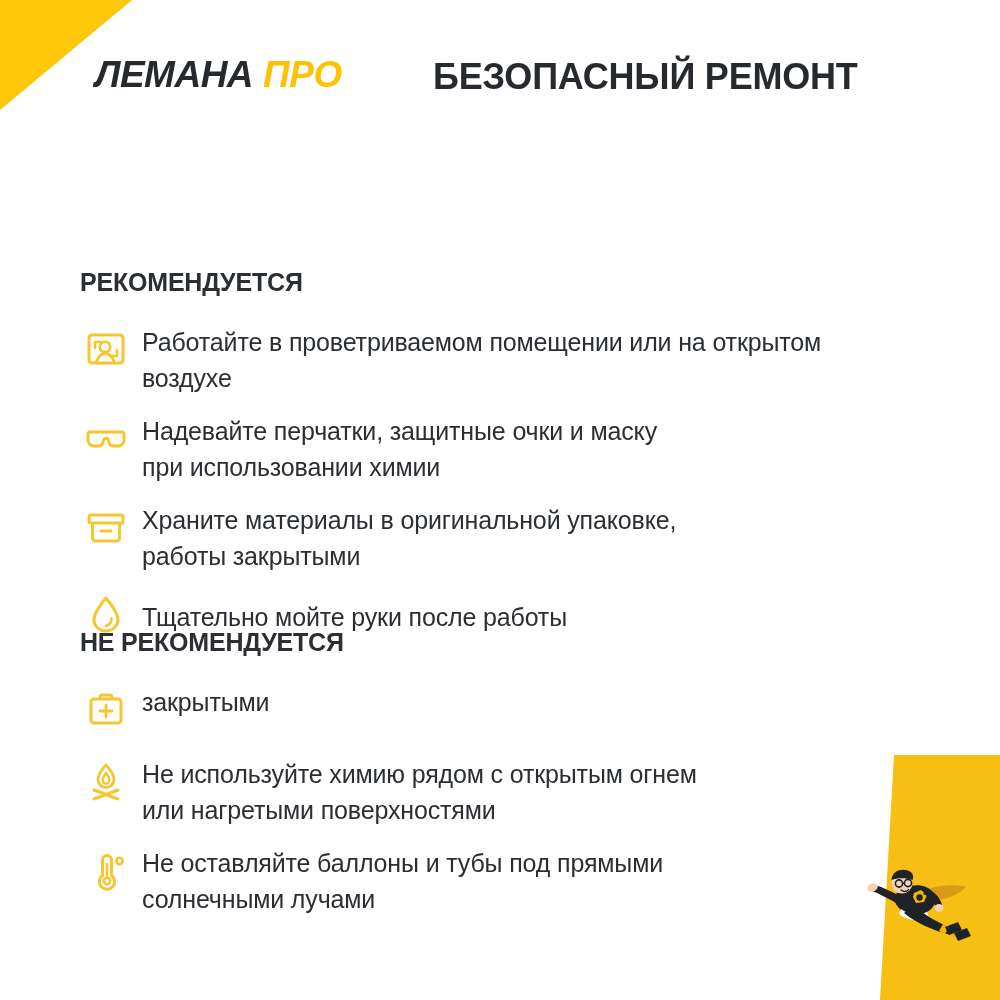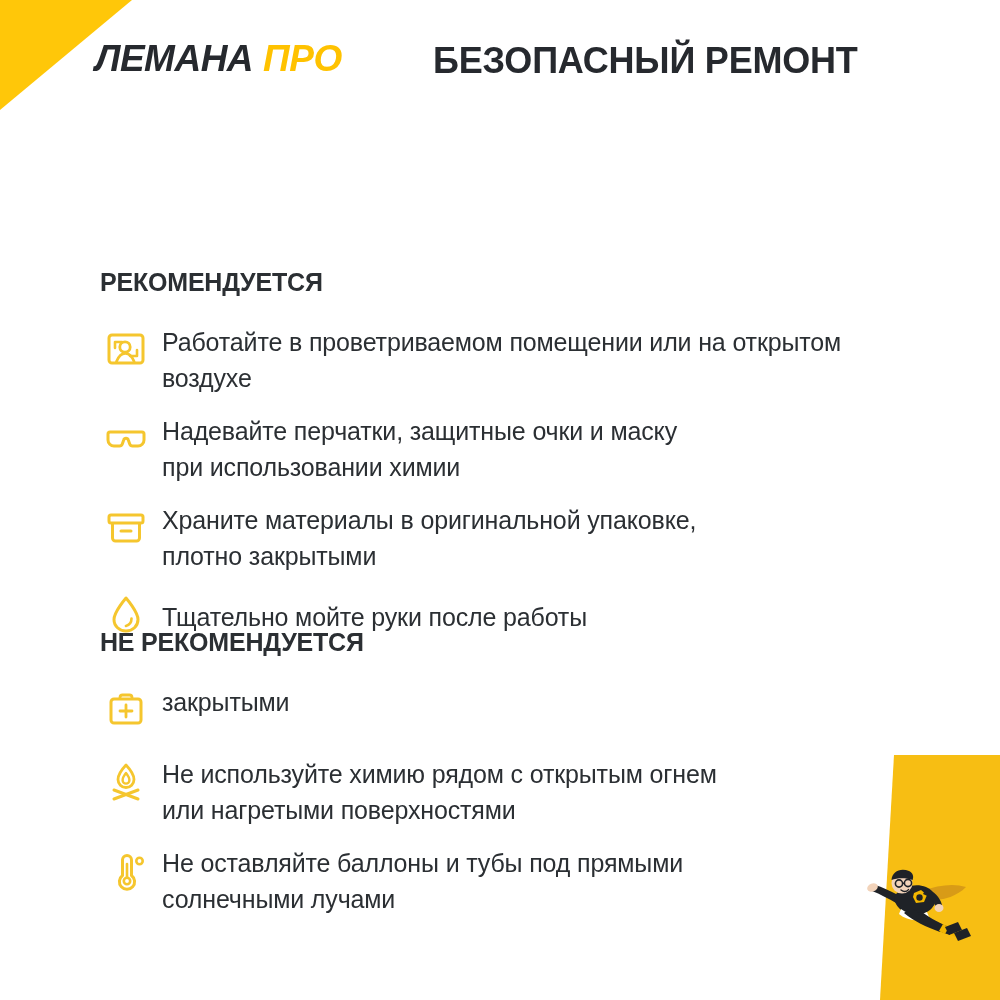--- a/index.html
+++ b/index.html
@@ -22,21 +22,21 @@
     clip-path:polygon(0 0, 132px 0, 0 110px);
   }
   .corner-br-inner{
     position:absolute;right:0;bottom:0;width:172px;height:245px;
     background:#F7BE13;
     clip-path:polygon(66px 0, 172px 0, 172px 245px, 52px 245px);
   }
 
   
   .header{
-    position:absolute;left:0;top:0;width:1000px;height:120px;
+    position:absolute;left:0;top:16px;width:1000px;height:120px;
   }
   .brand{
     position:absolute;left:95px;top:38px;
     font-size:37px;font-weight:700;letter-spacing:.5px;
     font-family:"Liberation Sans","DejaVu Sans",sans-serif;
     white-space:nowrap;
   }
   .brand .b-dark{color:#26292e;font-style:italic;font-weight:700;letter-spacing:-0.5px;}
   .brand .b-yellow{color:#FFC200;font-style:italic;font-weight:700;letter-spacing:-0.5px;margin-left:10px;}
   .header-title{
@@ -50,21 +50,21 @@
   .main-title{
     font-size:44px;font-weight:700;color:#2b2f33;
     letter-spacing:-0.6px;margin:0;line-height:1.05;
   }
   .subtitle{
     font-size:22px;color:#8b8f94;font-weight:400;
     margin:10px 0 0 0;letter-spacing:-0.1px;
   }
 
   
-  .section{position:absolute;left:100px;width:830px;}
+  .section{position:absolute;left:80px;width:830px;}
   .section-rec{top:268px;}
   .section-not{top:628px;}
   .section-head{
     font-size:25px;font-weight:700;color:#2b2f33;
     letter-spacing:-0.2px;margin:0 0 22px 0;
   }
   .item-list{display:block;}
   .item{
     display:flex;align-items:flex-start;
     margin-bottom:12px;
@@ -145,21 +145,21 @@
       <div class="item">
         <span class="item-icon">
           <svg width="44" height="44" viewBox="0 0 44 44" fill="none">
             <rect x="5" y="9" width="34" height="8" rx="2" stroke="#F5C62E" stroke-width="3"></rect>
             <path d="M8.5 17 v15 a3 3 0 0 0 3 3 h21 a3 3 0 0 0 3 -3 v-15" stroke="#F5C62E" stroke-width="3" stroke-linejoin="round"></path>
             <path d="M17 25 h10" stroke="#F5C62E" stroke-width="3" stroke-linecap="round"></path>
           </svg>
         </span>
         <span class="item-text">
           <span class="ln">Храните материалы в оригинальной упаковке,</span>
-          <span class="ln">плотно закрытыми</span>
+          <span class="ln">работы закрытыми</span>
         </span>
       </div>
 
       <div class="item item--single">
         <span class="item-icon">
           <svg width="44" height="44" viewBox="0 0 44 44" fill="none">
             <path d="M22 5 C22 5 34 19 34 26.5 C34 33.1 28.6 38 22 38 C15.4 38 10 33.1 10 26.5 C10 19 22 5 22 5 Z" stroke="#F5C62E" stroke-width="3" stroke-linejoin="round"></path>
             <path d="M27.5 25.5 c0 4 -2.6 6.6 -5.6 7.4" stroke="#F5C62E" stroke-width="2.6" stroke-linecap="round"></path>
           </svg>
         </span>

